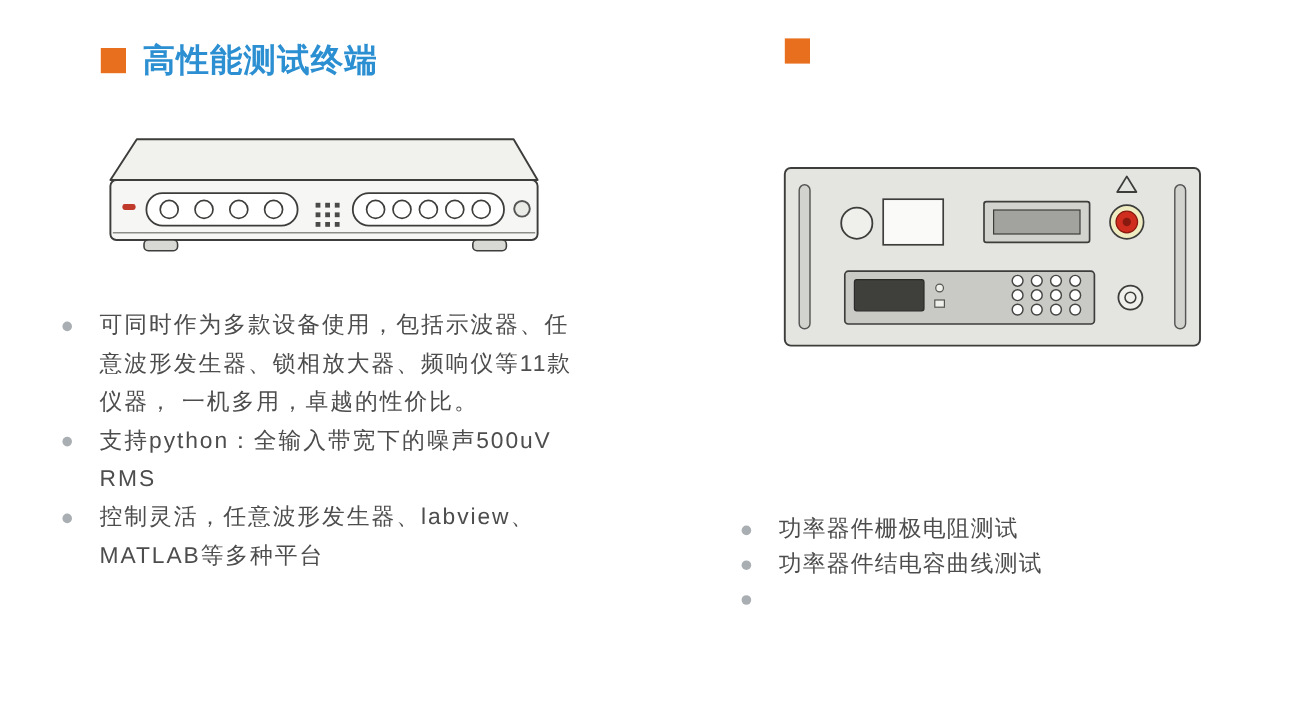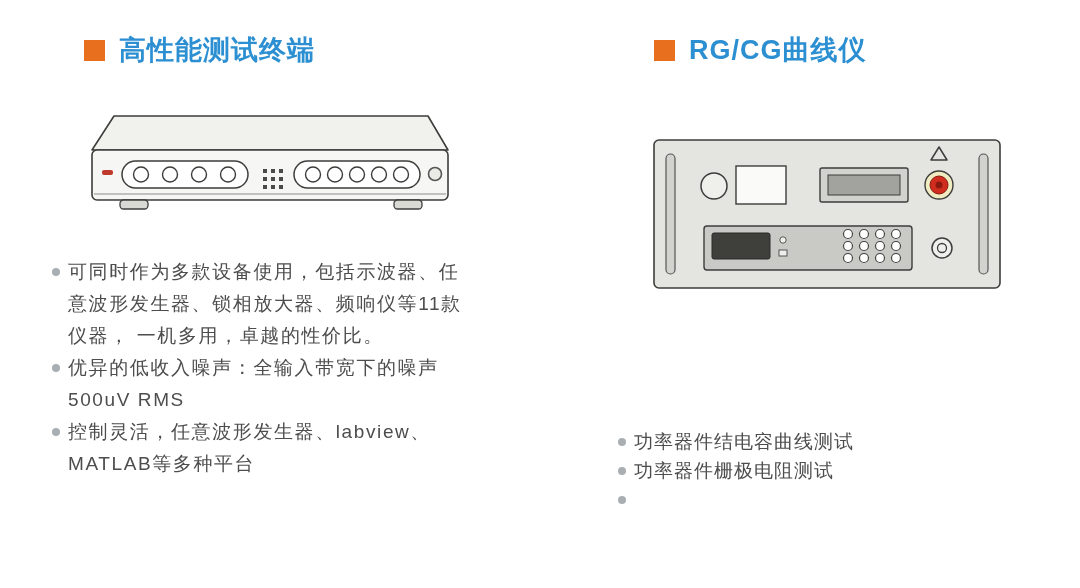--- a/index.html
+++ b/index.html
@@ -23,21 +23,21 @@
   }
   .title-text {
     font-size: 27px; font-weight: 700;
     letter-spacing: 1px;
     color: var(--title-blue, #2b8fd2);
     white-space: nowrap;
   }
   .illus { position: absolute; }
   .illus svg { display: block; width: 100%; height: 100%; }
   ul.bullets { position: absolute; list-style: none; }
-  ul.bullets li { display: flex; gap: 8px; align-items: flex-start; }
+  ul.bullets li { display: flex; gap: 23px; align-items: flex-start; }
   .dot {
     width: 8px; height: 8px; border-radius: 50%; flex: none;
     background: var(--bullet-gray, #a9aeb3);
   }
   .left-bullets .dot { margin-top: 12px; }
   .right-bullets .dot { margin-top: 11px; }
   .btext {
     color: var(--body-text, #4d4d4d);
     font-size: 19px;
   }
@@ -104,31 +104,30 @@
     </svg>
   </div>
 
   <ul class="bullets left-bullets" style="left:52px; top:256px;">
     <li>
       <span class="dot"></span>
       <span class="btext">可同时作为多款设备使用，包括示波器、任意波形发生器、锁相放大器、频响仪等11款仪器， 一机多用，卓越的性价比。</span>
     </li>
     <li>
       <span class="dot"></span>
-      <span class="btext">优异的低收入噪声：全输入带宽下的噪声500uV RMS</span>
+      <span class="btext">支持python：全输入带宽下的噪声500uV RMS</span>
     </li>
     <li>
       <span class="dot"></span>
       <span class="btext">控制灵活，任意波形发生器、labview、MATLAB等多种平台</span>
     </li>
   </ul>
 
   <div class="section-title" style="left:610px; top:32px;">
     <span class="accent-square"></span>
-    <span class="title-text">RG/CG曲线仪</span>
   </div>
 
   <div class="illus" style="left:652px; top:138px; width:350px; height:152px;">
     <svg viewBox="0 0 350 152">
 
       <rect x="2" y="2" width="346" height="148" rx="5" fill="#e4e4e1" stroke="#3d3d3b" stroke-width="1.6"></rect>
 
       <rect x="14" y="16" width="9" height="120" rx="4.5" fill="#d2d2cf" stroke="#555553" stroke-width="1.2"></rect>
       <rect x="327" y="16" width="9" height="120" rx="4.5" fill="#d2d2cf" stroke="#555553" stroke-width="1.2"></rect>
 
@@ -168,24 +167,24 @@
       <g>
         <circle cx="290" cy="110" r="10" fill="#efefec" stroke="#3d3d3b" stroke-width="1.5"></circle>
         <circle cx="290" cy="110" r="4.5" fill="none" stroke="#3d3d3b" stroke-width="1.3"></circle>
       </g>
     </svg>
   </div>
 
   <ul class="bullets right-bullets" style="left:618px; top:427px;">
     <li>
       <span class="dot"></span>
-      <span class="btext">功率器件结电容曲线测试</span>
+      <span class="btext">功率器件栅极电阻测试</span>
     </li>
     <li>
       <span class="dot"></span>
-      <span class="btext">功率器件栅极电阻测试</span>
+      <span class="btext">功率器件结电容曲线测试</span>
     </li>
     <li>
       <span class="dot"></span>
     </li>
   </ul>
 
 </div>
 
 </body></html>

